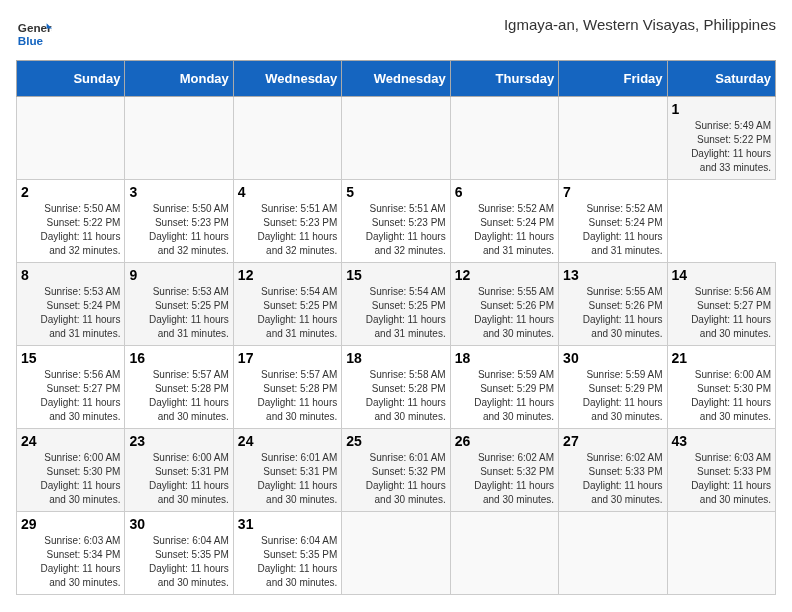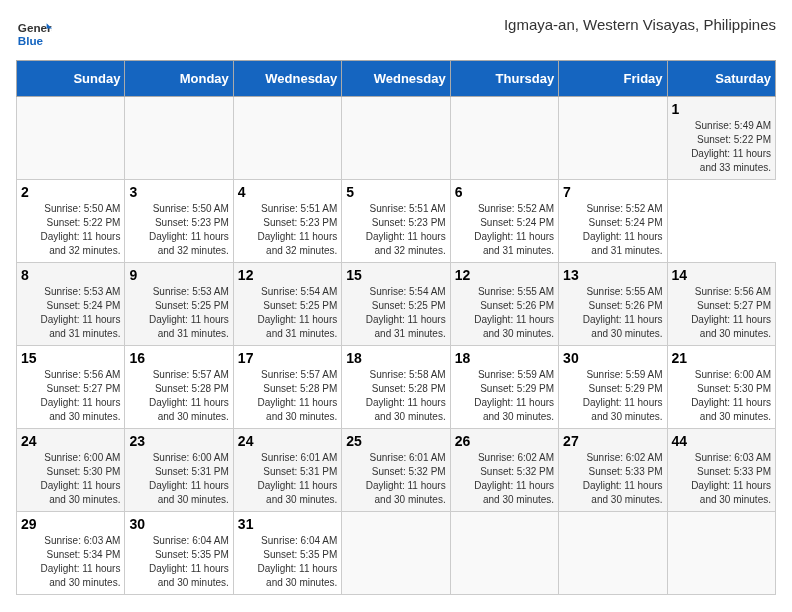--- a/index.html
+++ b/index.html
@@ -229,21 +229,21 @@
         </td>
         <td>
           <span class="day-num">26</span>
           <div class="day-info">Sunrise: 6:02 AM<br>Sunset: 5:32 PM<br>Daylight: 11 hours<br>and 30 minutes.</div>
         </td>
         <td>
           <span class="day-num">27</span>
           <div class="day-info">Sunrise: 6:02 AM<br>Sunset: 5:33 PM<br>Daylight: 11 hours<br>and 30 minutes.</div>
         </td>
         <td>
-          <span class="day-num">44</span>
+          <span class="day-num">43</span>
           <div class="day-info">Sunrise: 6:03 AM<br>Sunset: 5:33 PM<br>Daylight: 11 hours<br>and 30 minutes.</div>
         </td>
       </tr>
       <tr>
         <td>
           <span class="day-num">29</span>
           <div class="day-info">Sunrise: 6:03 AM<br>Sunset: 5:34 PM<br>Daylight: 11 hours<br>and 30 minutes.</div>
         </td>
         <td>
           <span class="day-num">30</span>

